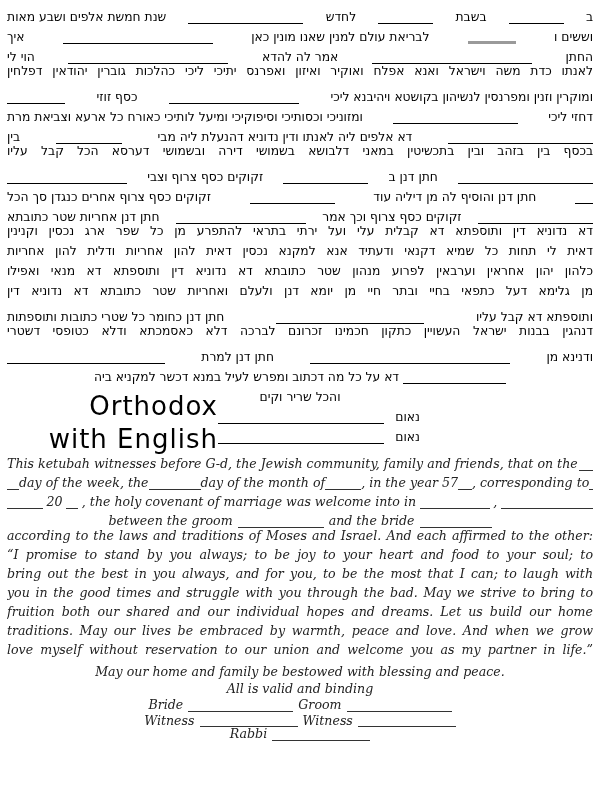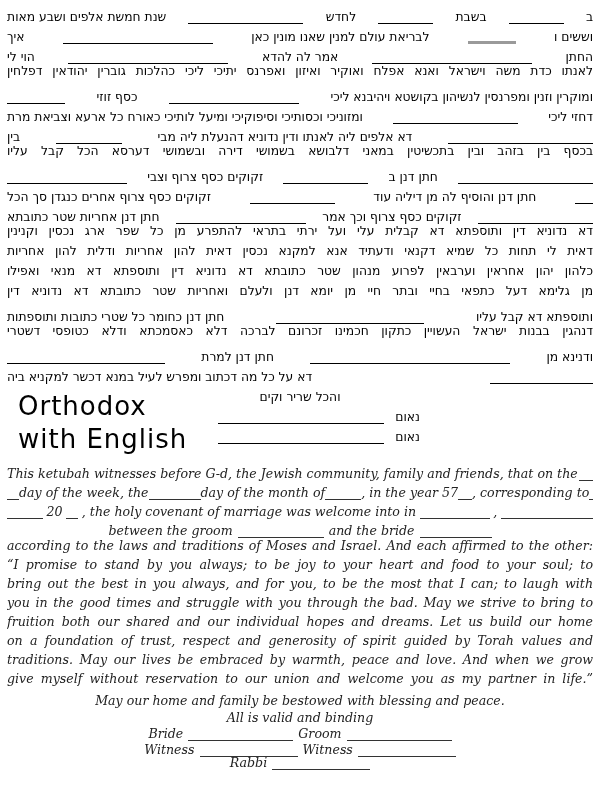--- a/index.html
+++ b/index.html
@@ -4,36 +4,36 @@
 <style>
   html,body{margin:0;padding:0;background:#fff;}
   body{width:600px;height:790px;overflow:hidden;color:#000;}
   .page{box-sizing:border-box;width:600px;height:790px;padding:4px 7px 0 7px;position:relative;background:#fff;}
 
   
   .heb{direction:rtl;font-family:"DejaVu Sans",sans-serif;font-size:12.3px;}
   .heb .line{height:20px;}
 
   
-  .eng{font-family:"DejaVu Serif",serif;font-style:italic;font-size:12.6px;margin-top:18px;color:#222;}
+  .eng{font-family:"DejaVu Serif",serif;font-style:italic;font-size:12.6px;margin-top:8px;color:#222;}
   .eng .line{height:19px;}
 
   
   .line{display:flex;align-items:flex-end;justify-content:space-between;white-space:nowrap;overflow:hidden;}
   .line.l-j{display:block;white-space:normal;text-align:justify;text-align-last:justify;}
   .line.l-c{justify-content:center;gap:5px;}
-  .line.l-s{justify-content:space-between;gap:4px;}
+  .line.l-s{justify-content:center;gap:4px;}
   .line.l-wit{width:240px;margin:0 auto;}
 
   .blank{display:inline-block;flex:none;border-bottom:1px solid #000;height:13px;}
   .blank.gray{border-bottom:3px solid #9a9a9a;}
   .eng .blank{border-bottom-color:#333;}
 
   
-  .label{position:absolute;left:18px;top:390px;width:200px;text-align:left;
+  .label{position:absolute;left:18px;top:390px;width:200px;text-align:right;
          font-family:"DejaVu Sans",sans-serif;font-size:26px;line-height:33px;
          letter-spacing:1px;color:#000;background:#fff;}
 </style>
 </head>
 <body>
 
 <div class="page">
   <div class="heb" dir="rtl">
       <div class="line l-sb">
         <span>ב</span>
@@ -165,36 +165,35 @@
         <span>between the groom</span>
         <span class="blank" style="width: 86px;"></span>
         <span>and the bride</span>
         <span class="blank" style="width: 72px;"></span>
       </div>
       <div class="line l-j"><span>according to the laws and traditions of Moses and Israel. And each affirmed to the other:</span></div>
       <div class="line l-j"><span>“I promise to stand by you always; to be joy to your heart and food to your soul; to</span></div>
       <div class="line l-j"><span>bring out the best in you always, and for you, to be the most that I can; to laugh with</span></div>
       <div class="line l-j"><span>you in the good times and struggle with you through the bad. May we strive to bring to</span></div>
       <div class="line l-j"><span>fruition both our shared and our individual hopes and dreams. Let us build our home</span></div>
-      <div class="line l-j"><span>on a foundation of trust, respect and generosity of spirit guided by Torah values and</span></div>
       <div class="line l-j"><span>traditions. May our lives be embraced by warmth, peace and love. And when we grow</span></div>
-      <div class="line l-j"><span>give myself without reservation to our union and welcome you as my partner in life.”</span></div>
+      <div class="line l-j"><span>love myself without reservation to our union and welcome you as my partner in life.”</span></div>
       <div class="line l-c" style="height: 18px;">
         <span>May our home and family be bestowed with blessing and peace.</span>
       </div>
       <div class="line l-c" style="height: 17px;">
         <span>All is valid and binding</span>
       </div>
       <div class="line l-c" style="height: 16px;">
         <span>Bride</span>
         <span class="blank" style="width: 105px;"></span>
         <span>Groom</span>
         <span class="blank" style="width: 105px;"></span>
       </div>
-      <div class="line l-c" style="height: 16px;">
+      <div class="line l-c" style="height: 16px; align-items: center;">
         <span>Witness</span>
         <span class="blank" style="width: 98px;"></span>
         <span>Witness</span>
         <span class="blank" style="width: 98px;"></span>
       </div>
       <div class="line l-c" style="height: 13px; font-style: italic;">
         <span>Rabbi</span>
         <span class="blank" style="width: 98px;"></span>
       </div>
     </div>

